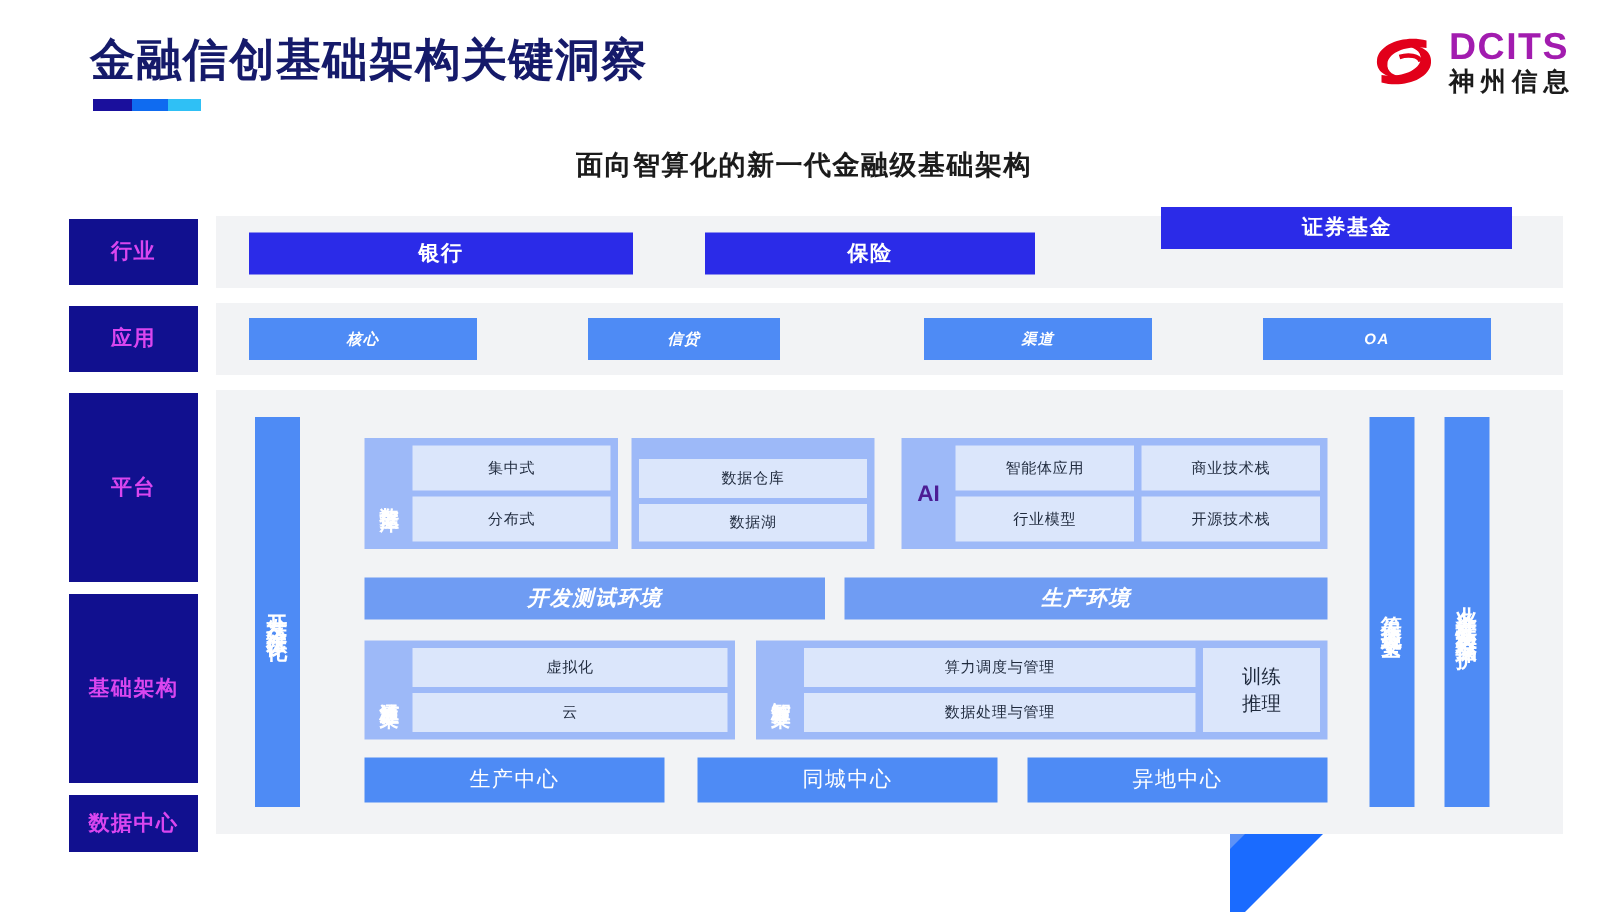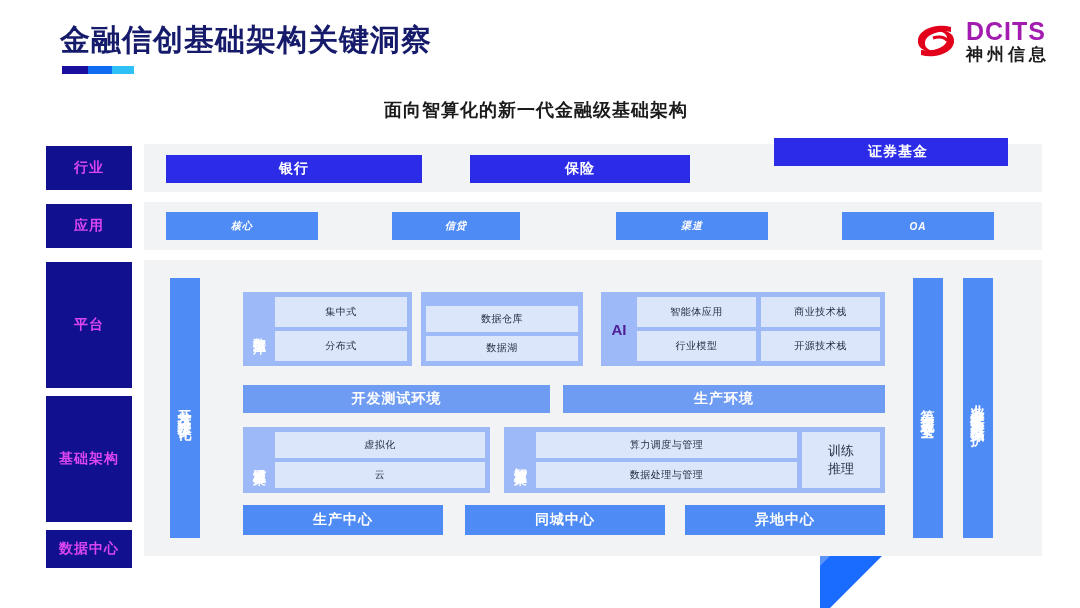--- a/index.html
+++ b/index.html
@@ -55,22 +55,22 @@
   .grp-body{flex:1;display:flex;flex-direction:column;gap:4px;}
   .grp-row{flex:1;display:flex;gap:5px;}
   .cell{flex:1;background:#dbe6fb;color:#1f2a3d;font-size:10px;
         display:flex;align-items:center;justify-content:center;letter-spacing:0.5px;}
 
   .grp-ai{background:#9db9f8;}
   .ai-lab{color:#4c1d95;font-size:15px;font-weight:bold;width:26px;flex:none;
           display:flex;align-items:center;justify-content:center;}
 
   .wide{position:absolute;background:#6f9cf3;color:#fff;font-size:14px;font-weight:bold;
-        display:flex;align-items:center;justify-content:center;letter-spacing:1px;}
-  .dc{position:absolute;background:#4e8bf5;color:#fff;font-size:14px;font-weight:bold;
+        display:flex;align-items:center;justify-content:center;letter-spacing:1px;font-style:italic;}
+  .dc{position:absolute;background:#4e8bf5;color:#fff;font-size:14px;font-weight:normal;
       display:flex;align-items:center;justify-content:center;letter-spacing:1px;}
 
   .side-cell{background:#dbe6fb;color:#1f2a3d;font-size:13px;text-align:center;line-height:1.35;
              display:flex;align-items:center;justify-content:center;width:78px;flex:none;}
 </style>
 </head>
 <body>
 
 <div class="slide">
 

